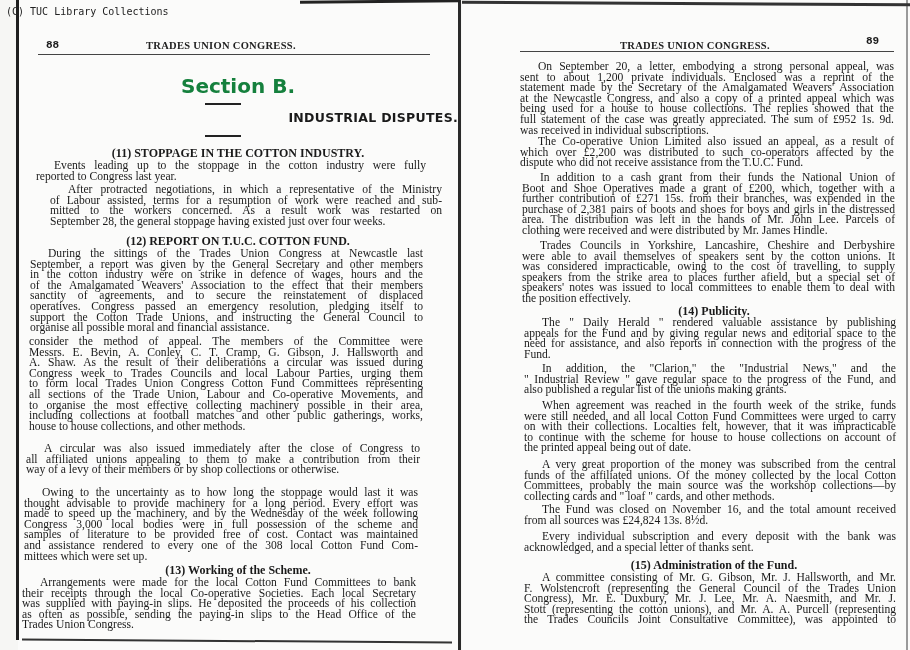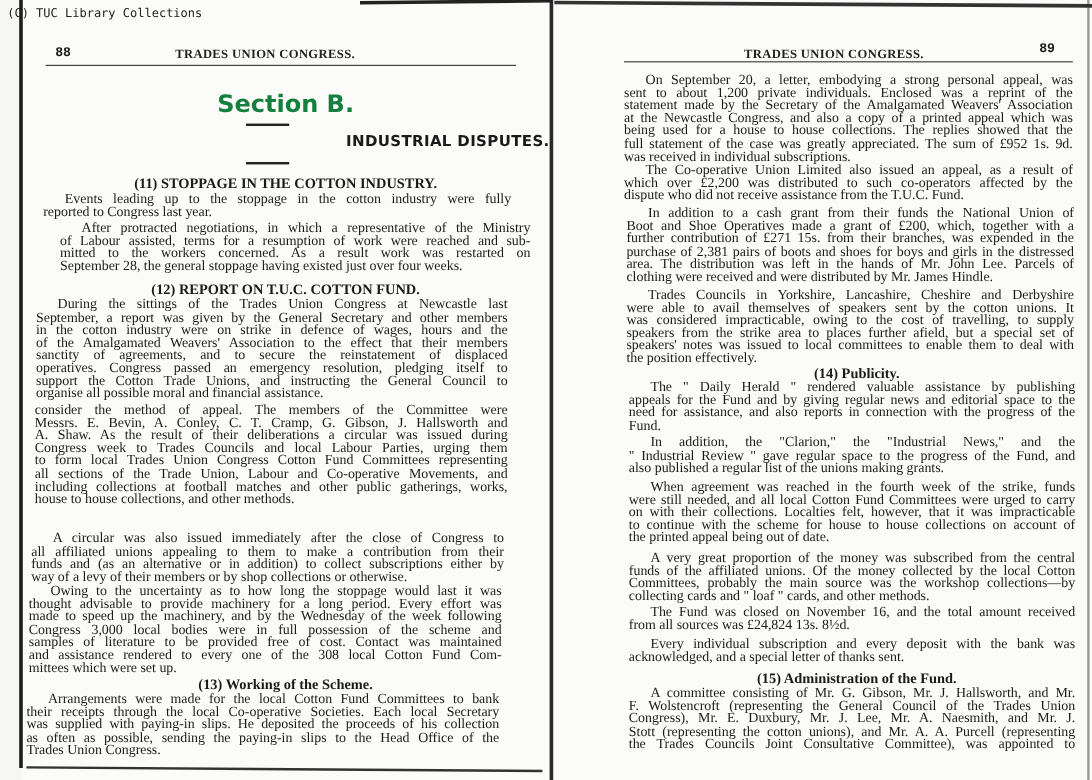--- a/index.html
+++ b/index.html
@@ -96,27 +96,27 @@
     <span class="line">support the Cotton Trade Unions, and instructing the General Council to</span>
     <span class="line last">organise all possible moral and financial assistance.</span>
   </div>
   <div class="block" style="left:11px; top:337px; width:394px">
     <span class="line">consider the method of appeal.  The members of the Committee were</span>
     <span class="line">Messrs. E. Bevin, A. Conley, C. T. Cramp, G. Gibson, J. Hallsworth and</span>
     <span class="line">A. Shaw.  As the result of their deliberations a circular was issued during</span>
     <span class="line">Congress week to Trades Councils and local Labour Parties, urging them</span>
     <span class="line">to form local Trades Union Congress Cotton Fund Committees representing</span>
     <span class="line">all sections of the Trade Union, Labour and Co-operative Movements, and</span>
+    <span class="line">to organise the most effective collecting machinery possible in their area,</span>
     <span class="line">including collections at football matches and other public gatherings, works,</span>
     <span class="line last">house to house collections, and other methods.</span>
   </div>
   <div class="block" style="left:8px; top:444px; width:394px">
     <span class="line indent">A circular was also issued immediately after the close of Congress to</span>
     <span class="line">all affiliated unions appealing to them to make a contribution from their</span>
-    <span class="line">funds and (as an alternative or in addition) to collect subscriptions either by</span>
     <span class="line last">way of a levy of their members or by shop collections or otherwise.</span>
   </div>
   <div class="block" style="left:6px; top:488px; width:394px">
     <span class="line indent">Owing to the uncertainty as to how long the stoppage would last it was</span>
     <span class="line">thought advisable to provide machinery for a long period.  Every effort was</span>
     <span class="line">made to speed up the machinery, and by the Wednesday of the week following</span>
     <span class="line">Congress 3,000 local bodies were in full possession of the scheme and</span>
     <span class="line">samples of literature to be provided free of cost.  Contact was maintained</span>
     <span class="line">and assistance rendered to every one of the 308 local Cotton Fund Com-</span>
     <span class="line last">mittees which were set up.</span>

